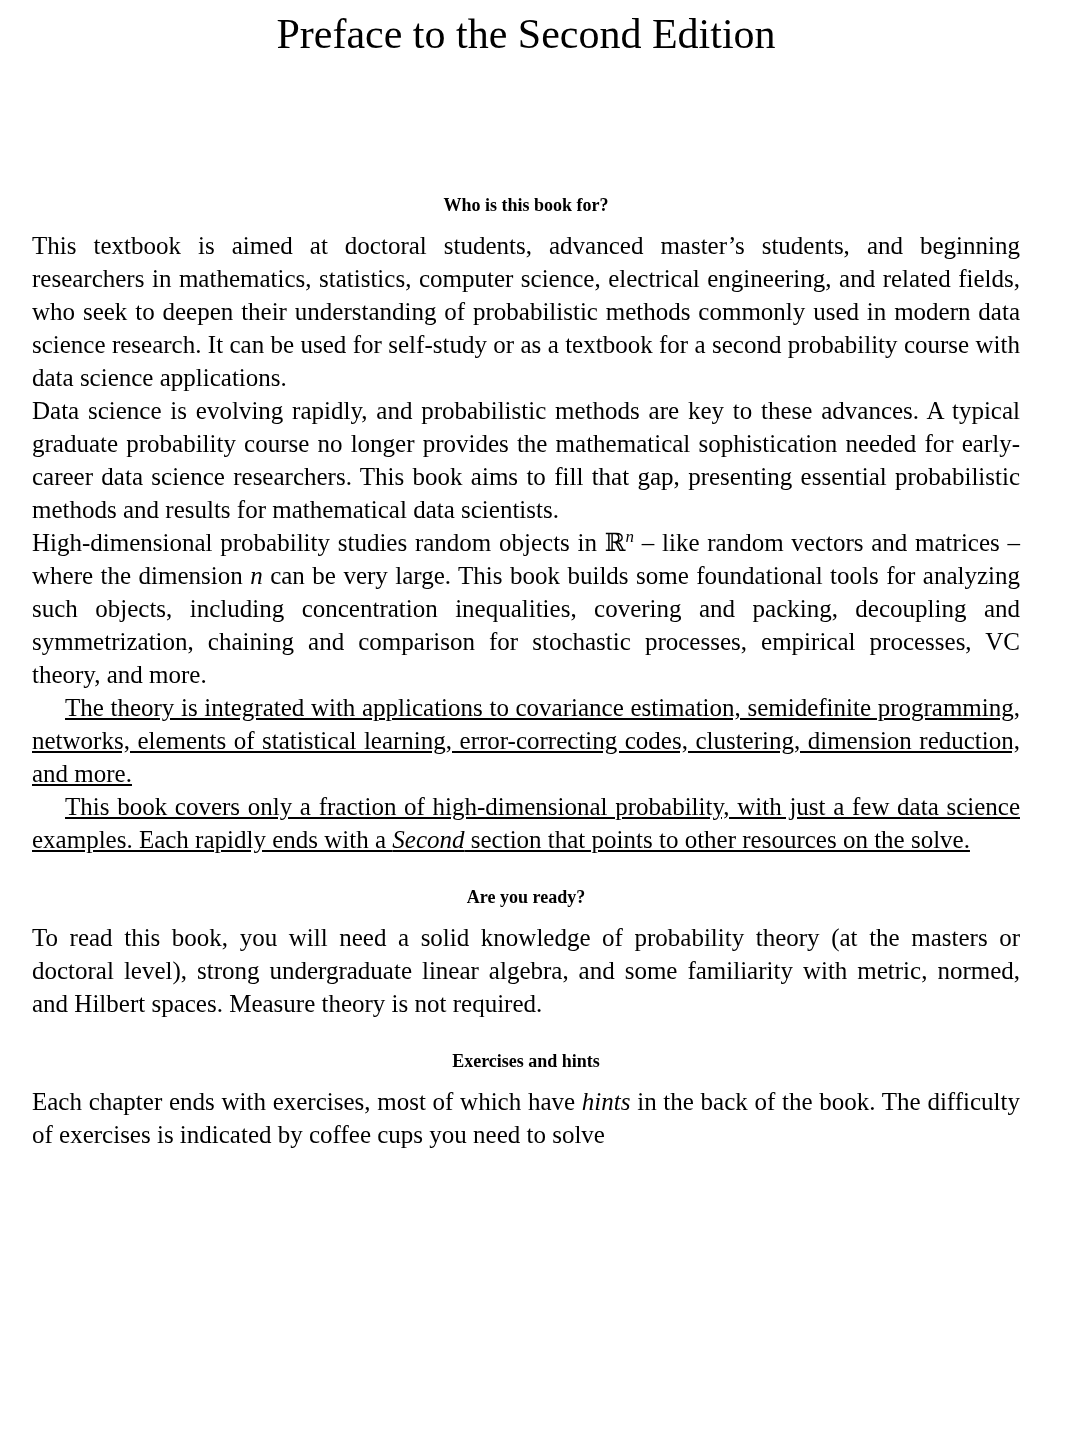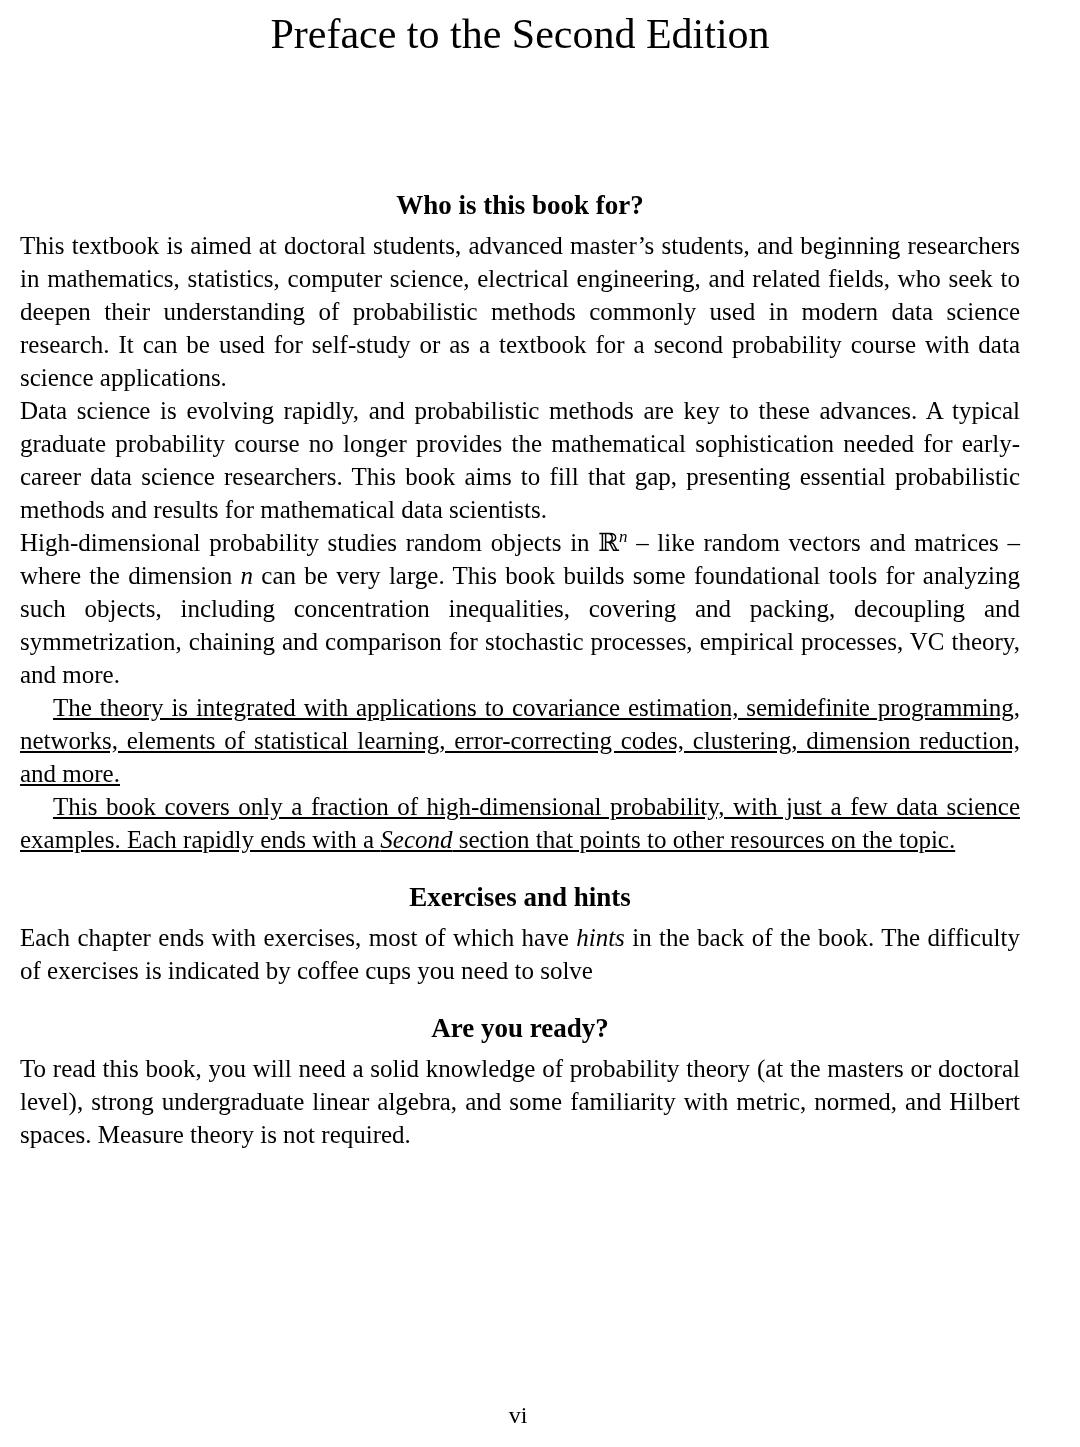--- a/index.html
+++ b/index.html
@@ -6,31 +6,31 @@
   .page {
     position: relative;
     width: 1080px;
     height: 1447px;
     background: #ffffff;
     color: #000000;
     font-family: "Liberation Serif", "DejaVu Serif", serif;
     overflow: hidden;
   }
   .content {
-    padding: 8px 60px 0 20px;
+    padding: 8px 60px 0 32px;
   }
   .title {
     font-size: 42px;
     line-height: 52px;
     font-weight: normal;
     text-align: center;
     margin: 0 0 130px 0;
   }
   .section-heading {
-    font-size: 27px;
+    font-size: 18px;
     line-height: 30px;
     font-weight: bold;
     text-align: center;
     margin: 26px 0 9px 0;
   }
   .section:first-of-type .section-heading { margin-top: 0; }
   .para {
     font-size: 25px;
     line-height: 33px;
     text-align: justify;
@@ -67,29 +67,28 @@
       <p class="para"><span class="seg">This textbook is aimed at doctoral students, advanced master’s students, and beginning researchers in mathematics, statistics, computer science, electrical engineering, and related fields, who seek to deepen their understanding of probabilistic methods commonly used in modern data science research. It can be used for self-study or as a textbook for a second probability course with data science applications.</span></p>
     </div>
 
     <div class="section">
       <p class="para"><span class="seg">Data science is evolving rapidly, and probabilistic methods are key to these advances. A typical graduate probability course no longer provides the mathematical sophistication needed for early-career data science researchers. This book aims to fill that gap, presenting essential probabilistic methods and results for mathematical data scientists.</span></p>
     </div>
 
     <div class="section">
       <p class="para"><span class="seg">High-dimensional probability studies random objects in </span><span class="seg bb">ℝ</span><span class="seg sup-i">n</span><span class="seg"> – like random vectors and matrices – where the dimension </span><span class="seg i">n</span><span class="seg"> can be very large. This book builds some foundational tools for analyzing such objects, including concentration inequalities, covering and packing, decoupling and symmetrization, chaining and comparison for stochastic processes, empirical processes, VC theory, and more.</span></p>
       <p class="para indent"><span class="seg">The theory is integrated with applications to covariance estimation, semidefinite programming, networks, elements of statistical learning, error-correcting codes, clustering, dimension reduction, and more.</span></p>
-      <p class="para indent"><span class="seg">This book covers only a fraction of high-dimensional probability, with just a few data science examples. Each rapidly ends with a </span><span class="seg i">Second</span><span class="seg"> section that points to other resources on the topic.</span></p>
+      <p class="para indent"><span class="seg">This book covers only a fraction of high-dimensional probability, with just a few data science examples. Each rapidly ends with a </span><span class="seg i">Second</span><span class="seg"> section that points to other resources on the solve.</span></p>
+    </div>
+
+    <div class="section">
+      <h2 class="section-heading">Are you ready?</h2>
+      <p class="para"><span class="seg">To read this book, you will need a solid knowledge of probability theory (at the masters or doctoral level), strong undergraduate linear algebra, and some familiarity with metric, normed, and Hilbert spaces. Measure theory is not required.</span></p>
     </div>
 
     <div class="section">
       <h2 class="section-heading">Exercises and hints</h2>
       <p class="para"><span class="seg">Each chapter ends with exercises, most of which have </span><span class="seg i">hints</span><span class="seg"> in the back of the book. The difficulty of exercises is indicated by coffee cups you need to solve</span></p>
     </div>
 
-    <div class="section">
-      <h2 class="section-heading">Are you ready?</h2>
-      <p class="para"><span class="seg">To read this book, you will need a solid knowledge of probability theory (at the masters or doctoral level), strong undergraduate linear algebra, and some familiarity with metric, normed, and Hilbert spaces. Measure theory is not required.</span></p>
-    </div>
-
   </div>
 
-  <div class="footer">vi</div>
 </div>
 
 </body></html>

